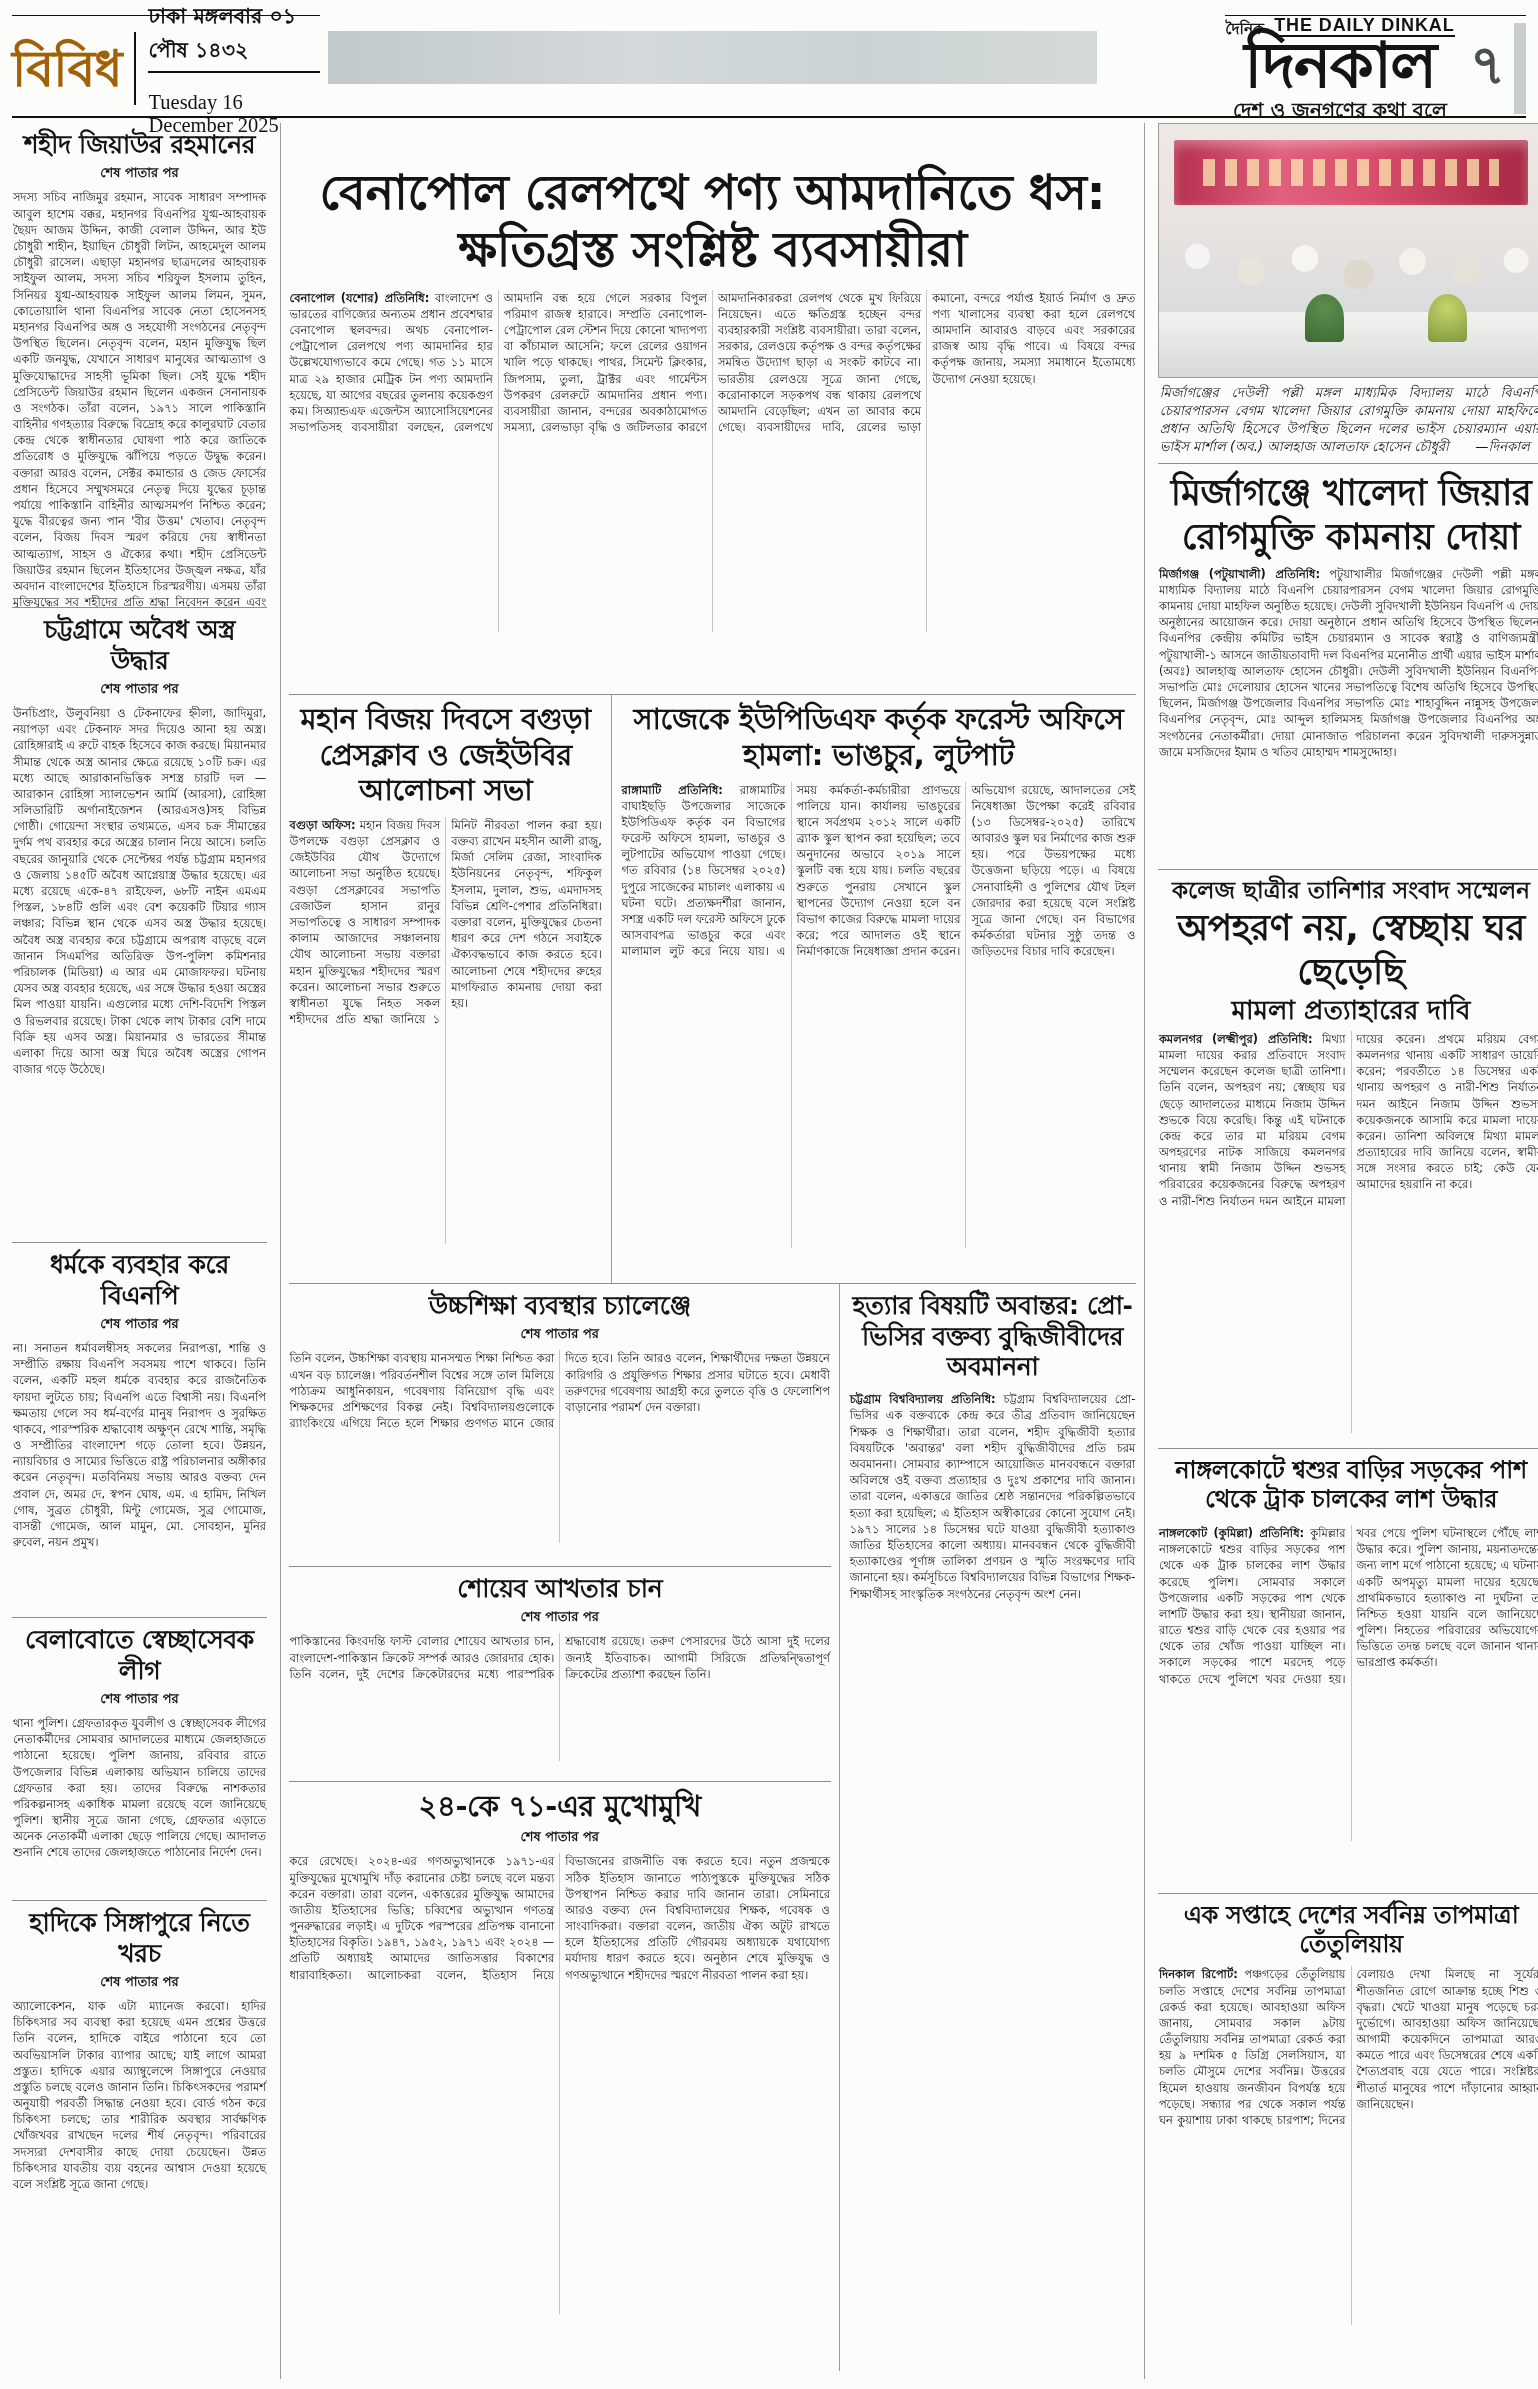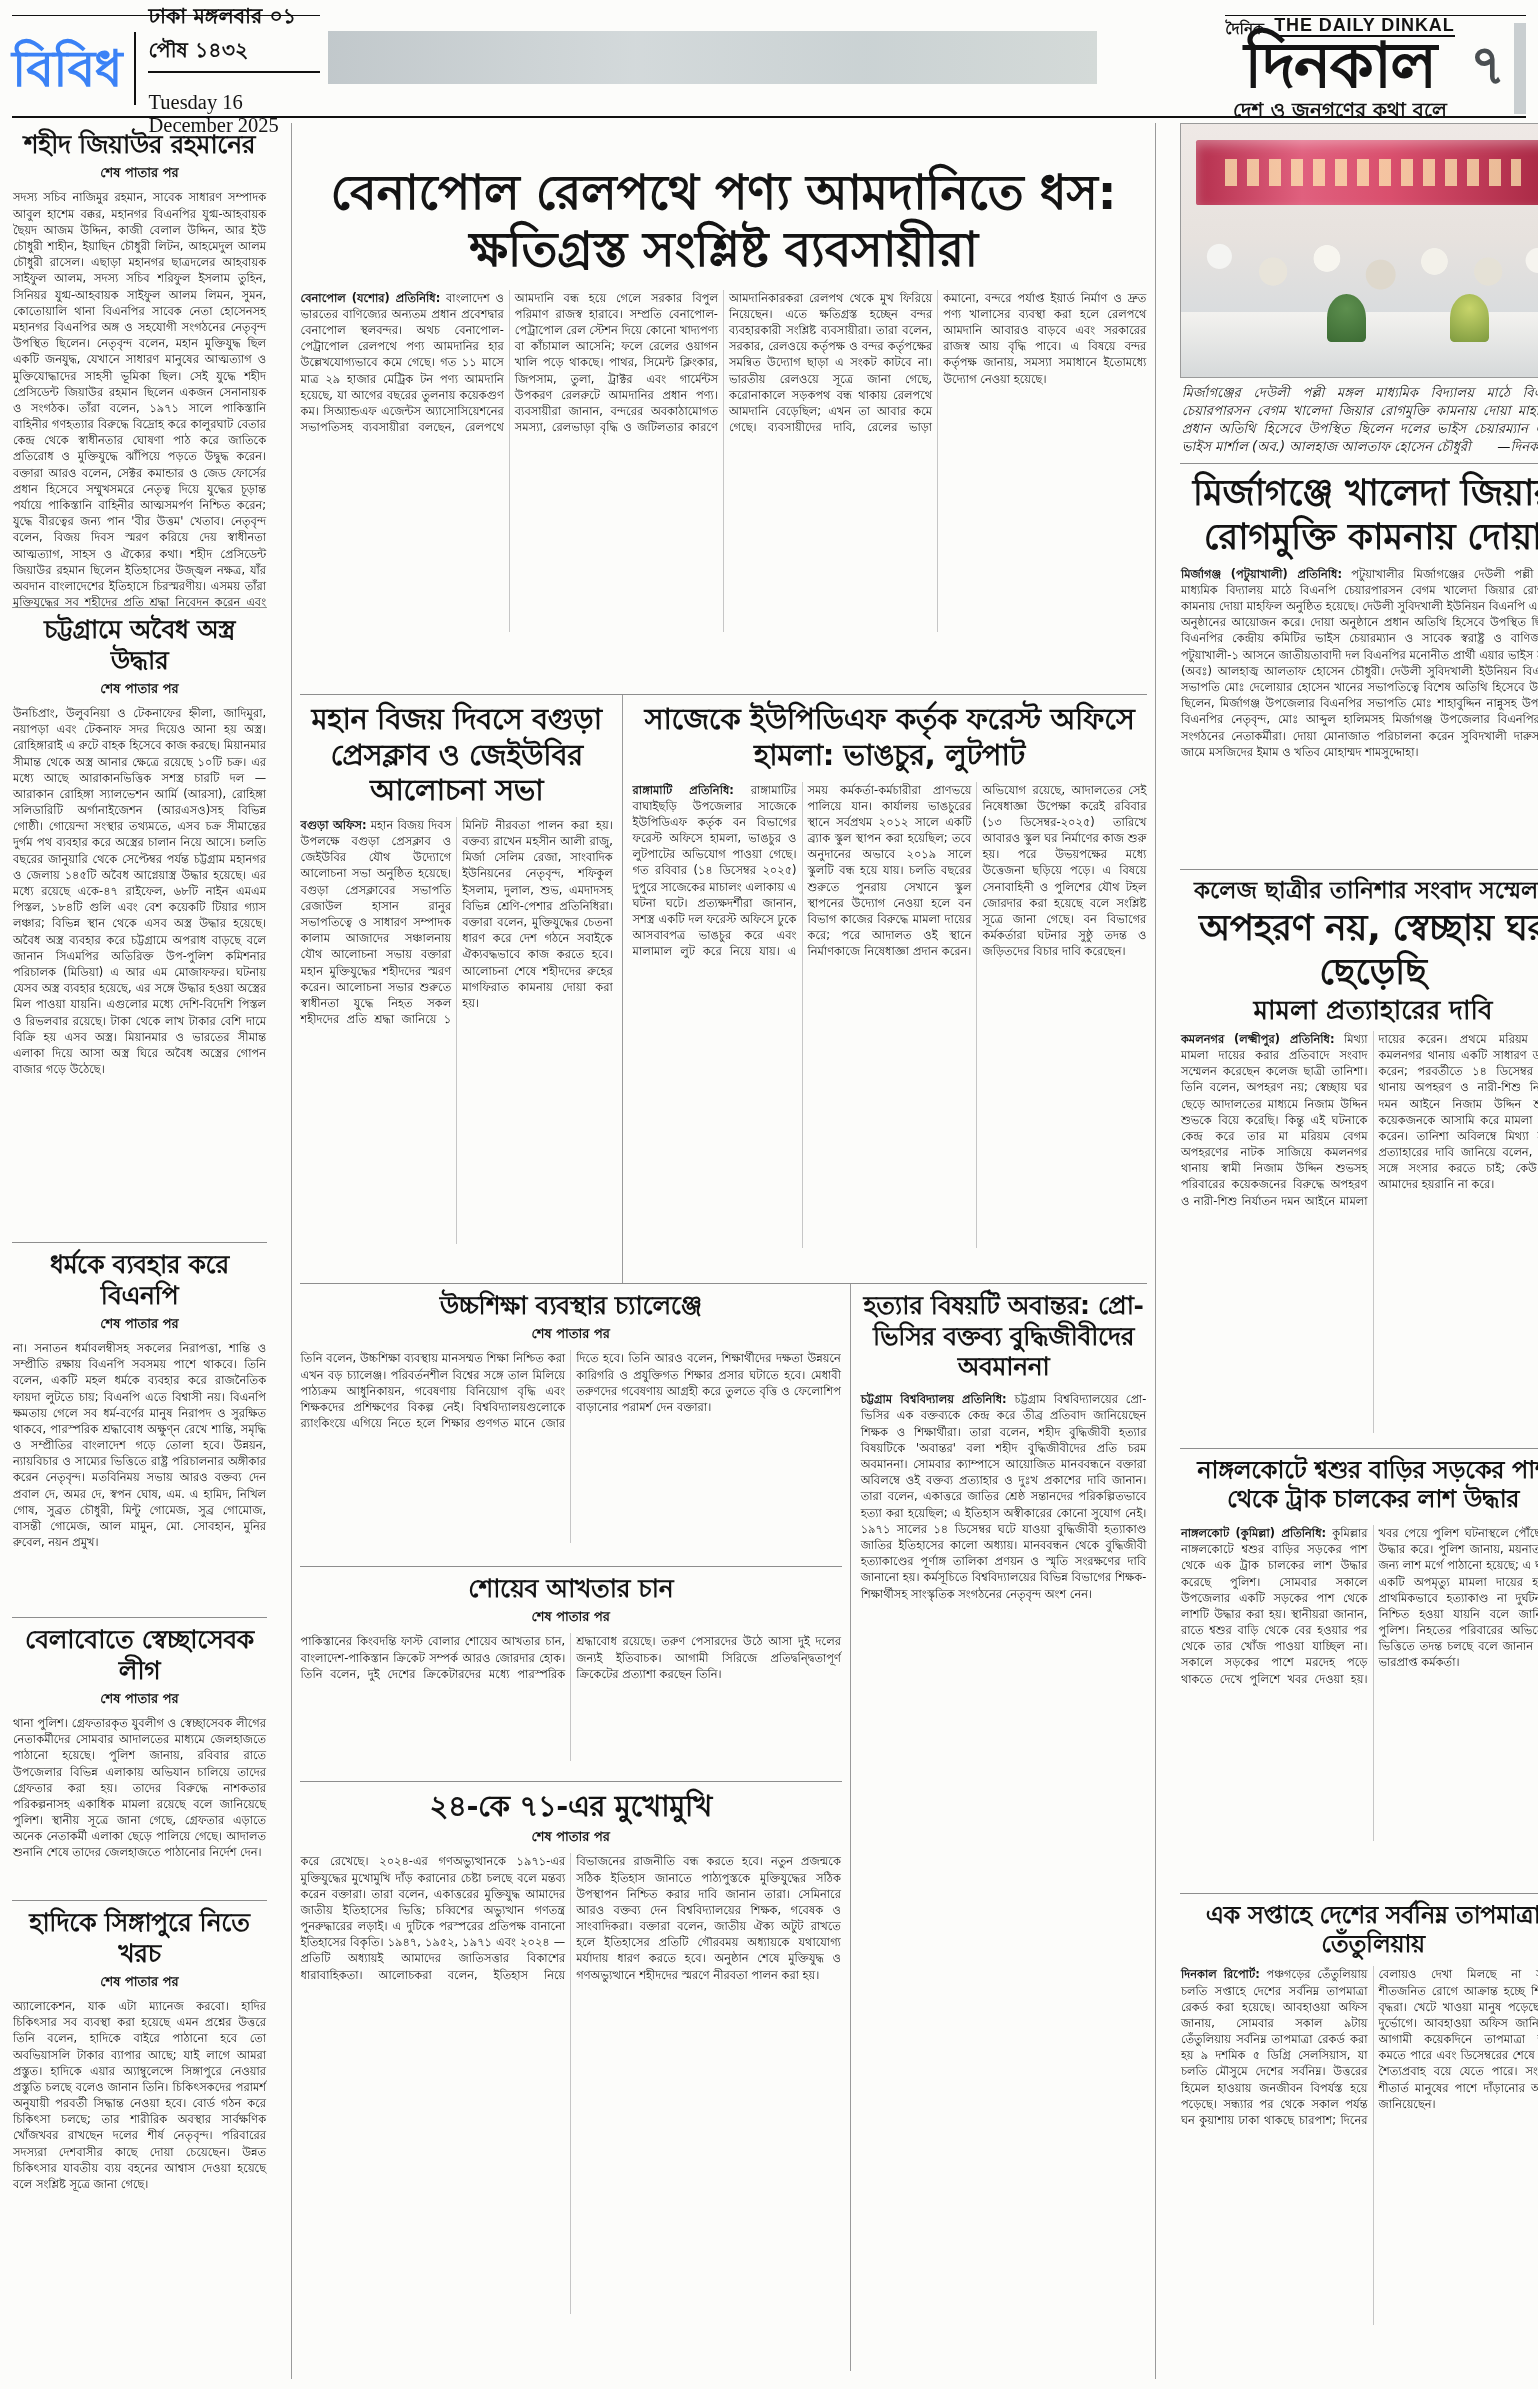--- a/index.html
+++ b/index.html
@@ -4,37 +4,37 @@
 <style>
   html,body{margin:0;padding:0;background:#dedcd6;}
   .page{
     width:1538px;height:2389px;margin:0 auto;background:#fcfcfa;
     font-family:"DejaVu Sans","Liberation Sans",sans-serif;color:#141414;
     position:relative;overflow:hidden;box-sizing:border-box;padding:15.4px 12px 8.5px 12px;
   }
   
   .pg-header{display:flex;align-items:stretch;height:101px;border-bottom:2.6px solid #111;position:relative;}
   .hdr-left{display:flex;align-items:center;gap:12px;width:308px;border-top:1.7px solid #111;padding-top:5.1px;}
-  .section-title{font-size:50px;font-weight:800;color:#3b82f6;line-height:1;letter-spacing:-0.9px;}
+  .section-title{font-size:50px;font-weight:800;color:#a16207;line-height:1;letter-spacing:-0.9px;}
   .hdr-vbar{width:4.3px;background:#111;height:73px;}
   .date-block{display:flex;flex-direction:column;justify-content:center;}
   .date-bn{font-size:20.5px;font-weight:700;border-bottom:2.6px solid #111;padding-bottom:2.6px;}
   .date-en{font-size:20.5px;font-family:"Liberation Serif","DejaVu Serif",serif;padding-top:18px;}
   .scan-strip{position:absolute;left:316px;top:15.4px;width:769px;height:53px;
     background:linear-gradient(90deg,#b7bfc3,#ccd3d5 40%,#c2cbcd 70%,#cdd4d2);opacity:.85;}
   .masthead{margin-left:auto;display:flex;align-items:center;gap:10px;border-top:1.7px solid #111;padding-top:3.4px;}
   .mast-inner{text-align:center;line-height:1;}
   .mast-top{display:flex;align-items:flex-end;gap:10.3px;justify-content:center;}
   .mast-daily{font-size:15.4px;font-weight:700;}
   .mast-eng{font-size:18px;font-weight:700;letter-spacing:0.9px;border-bottom:2.6px solid #111;padding-bottom:1.7px;font-family:"Liberation Sans",sans-serif;}
   .mast-title{font-size:63px;font-weight:800;letter-spacing:-1.7px;margin-top:-3.4px;}
   .mast-tag{font-size:20px;font-weight:700;margin-top:3.4px;}
   .page-no{font-size:55px;font-weight:700;color:#4a4f52;padding:0 8.5px 0 5.1px;align-self:center;border-right:12px solid #c9ced0;}
   
-  .content{display:grid;grid-template-columns:255px 865px 386px;column-gap:24px;height:2256px;margin-top:5.1px;}
+  .content{display:grid;grid-template-columns:255px 865px 386px;column-gap:13px;height:2256px;margin-top:5.1px;}
   .band{min-width:0;overflow:hidden;}
   .band.center{border-left:0.9px solid #9a9a9a;border-right:0.9px solid #9a9a9a;padding:0 7.7px;}
   
   .article{overflow:hidden;position:relative;}
   .article + .article{border-top:0.9px solid #8d8d8d;}
   .hl{font-weight:800;text-align:center;line-height:1.22;letter-spacing:-0.4px;padding:6.8px 1.7px 1.7px 1.7px;}
   .kicker{text-align:center;font-size:13px;font-weight:700;padding:0.9px 0 3.4px 0;}
   .dl{font-weight:800;display:inline;}
   .body-txt{font-size:11.4px;line-height:1.42;text-align:justify;column-gap:11px;column-rule:0.9px solid #c6c6c6;padding:1.7px 0.9px;}
   .c1{column-count:1}.c2{column-count:2}.c3{column-count:3}.c4{column-count:4}

